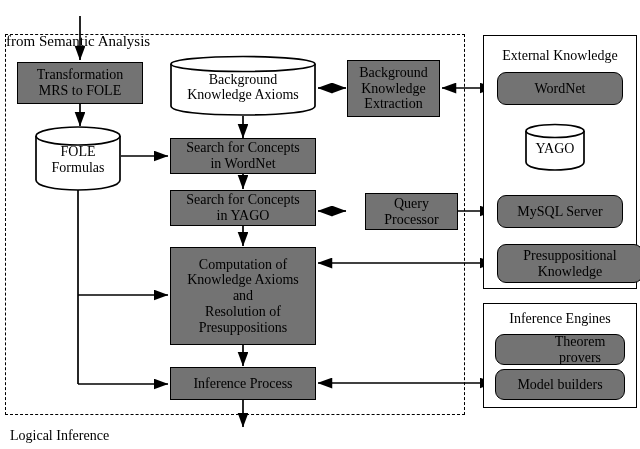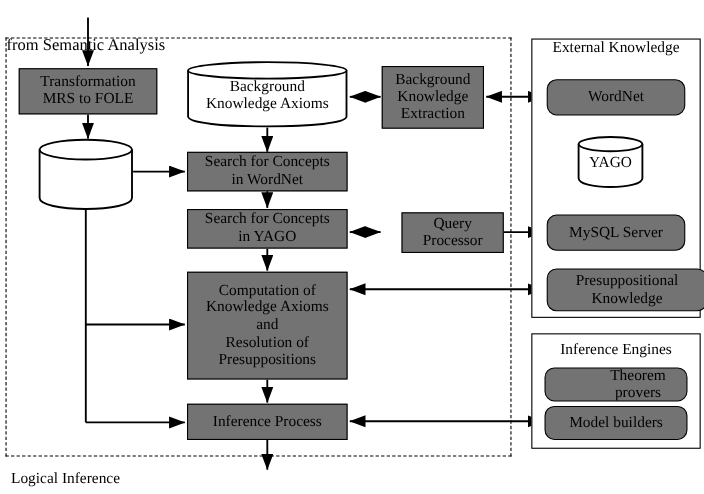--- a/index.html
+++ b/index.html
@@ -148,20 +148,24 @@
       <div>Transformation</div>
       <div>MRS to FOLE</div>
     </div>
   </div>
 
   <div class="cyl" style="left:34px;top:125px;width:88px;height:66px;">
     <svg class="cyl-svg" viewBox="0 0 88 66" preserveAspectRatio="none">
       <path d="M2,11 L2,55 C2,61 21,65 44,65 C67,65 86,61 86,55 L86,11" fill="#ffffff" stroke="#000000" stroke-width="1.7"></path>
       <ellipse cx="44" cy="11" rx="42" ry="9" fill="#ffffff" stroke="#000000" stroke-width="1.7"></ellipse>
     </svg>
+    <div class="cyl-text t14">
+      <div>FOLE</div>
+      <div>Formulas</div>
+    </div>
   </div>
 
   <div class="cyl" style="left:169px;top:55px;width:148px;height:61px;">
     <svg class="cyl-svg" viewBox="0 0 148 61" preserveAspectRatio="none">
       <path d="M2,9 L2,51 C2,57 35,60 74,60 C113,60 146,57 146,51 L146,9" fill="#ffffff" stroke="#000000" stroke-width="1.7"></path>
       <ellipse cx="74" cy="9" rx="72" ry="7.5" fill="#ffffff" stroke="#000000" stroke-width="1.7"></ellipse>
     </svg>
     <div class="cyl-text t14">
       <div>Background</div>
       <div>Knowledge Axioms</div>
@@ -203,21 +207,21 @@
   </div>
 
   <div class="node rect t14" style="left:365px;top:193px;width:93px;height:37px;font-family:Liberation Serif, serif;">
     <div>
       <div>Query</div>
       <div>Processor</div>
     </div>
   </div>
 
   <div class="panel" style="left:483px;top:35px;width:154px;height:254px;">
-    <div class="panel-title t14" style="top:0;text-align:center;">External Knowledge</div>
+    <div class="panel-title t14" style="top:12px;text-align:center;">External Knowledge</div>
   </div>
 
   <div class="node rounded t14" style="left:497px;top:72px;width:126px;height:33px;">WordNet</div>
 
   <div class="cyl" style="left:524px;top:123px;width:62px;height:48px;">
     <svg class="cyl-svg" viewBox="0 0 62 48" preserveAspectRatio="none">
       <path d="M2,8 L2,39 C2,44 15,47 31,47 C47,47 60,44 60,39 L60,8" fill="#ffffff" stroke="#000000" stroke-width="1.7"></path>
       <ellipse cx="31" cy="8" rx="29" ry="6.5" fill="#ffffff" stroke="#000000" stroke-width="1.7"></ellipse>
     </svg>
     <div class="cyl-text t14">YAGO</div>

